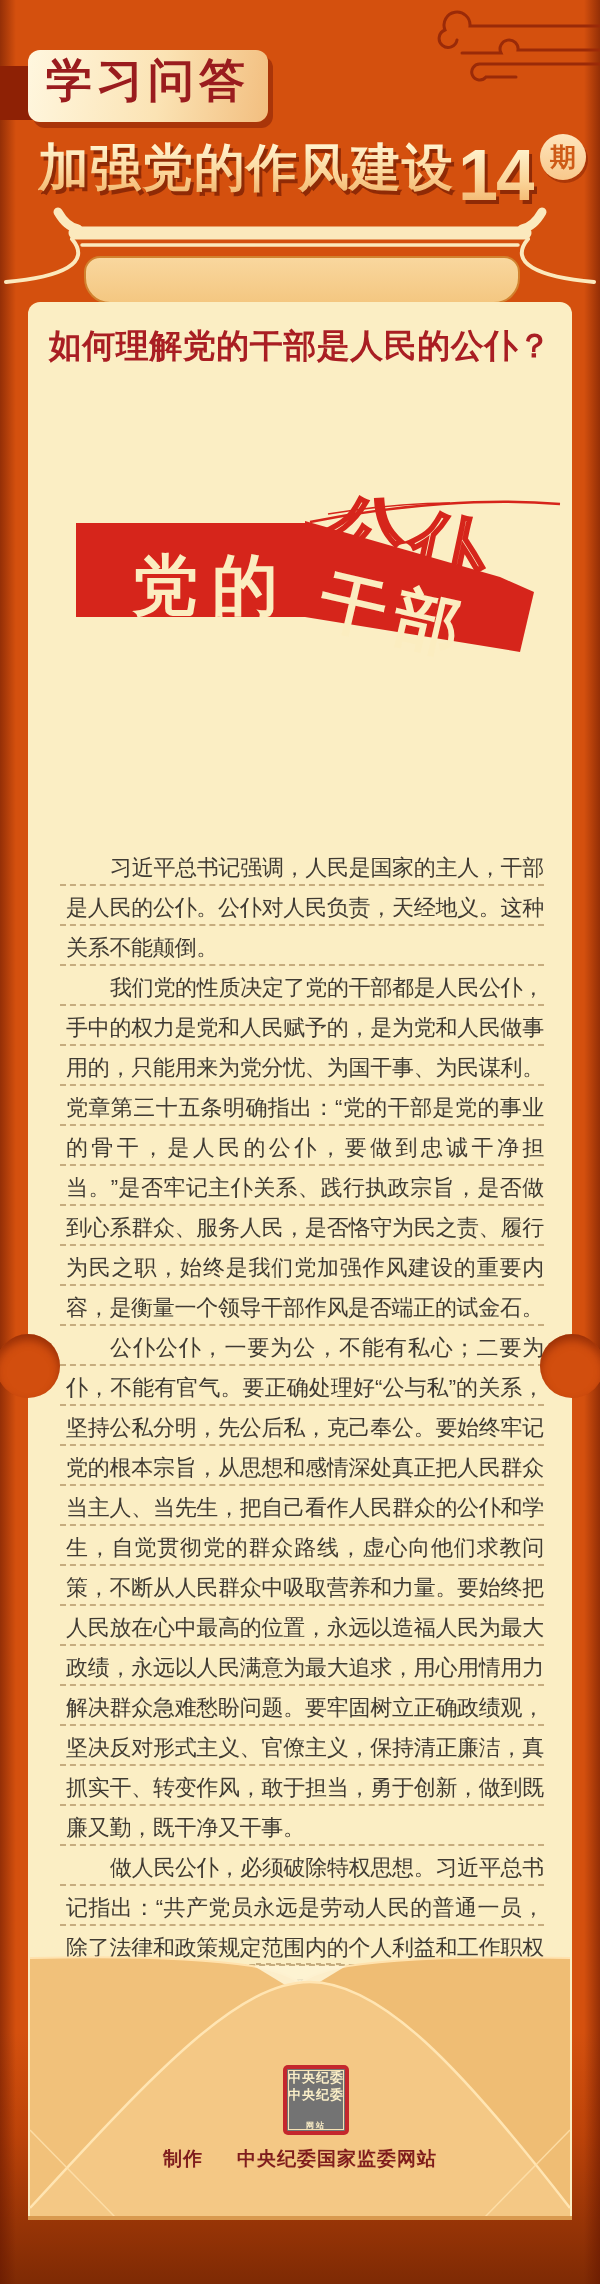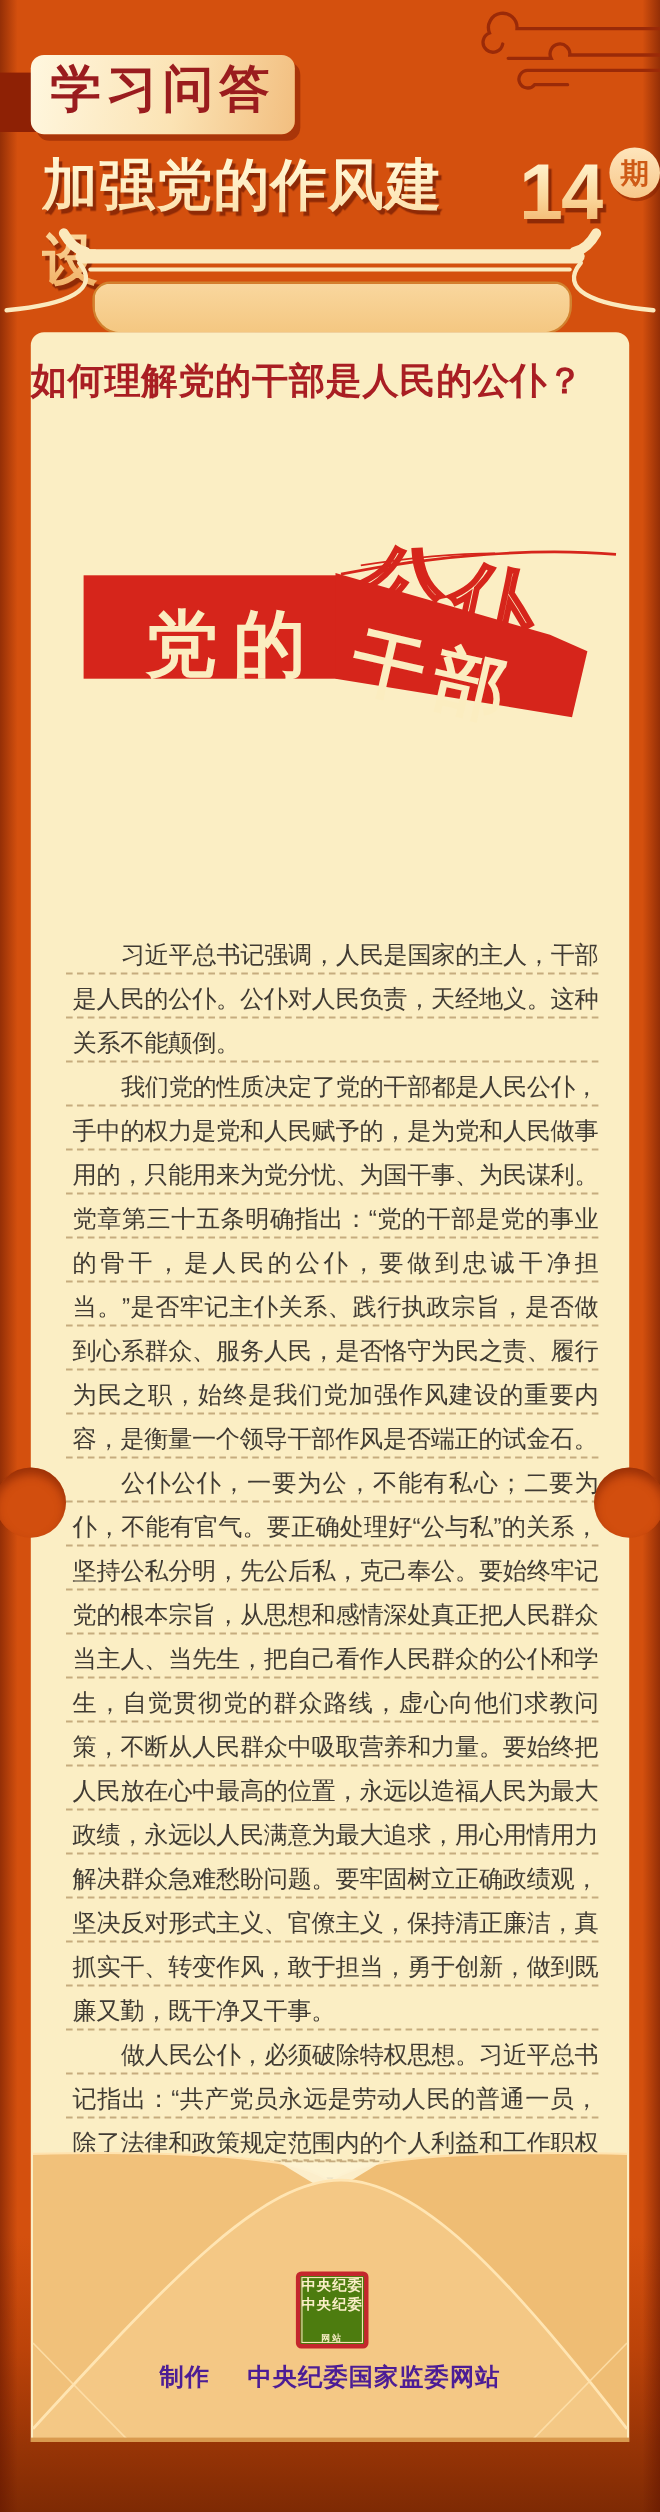--- a/index.html
+++ b/index.html
@@ -24,42 +24,42 @@
   .badge span{ font-size:46px; font-weight:900; color:#9A1C1E; letter-spacing:5px; }
   
   .title-row{ position:absolute; left:38px; top:134px; display:flex; align-items:flex-start; }
   .grad-text{
     font-weight:900;
     background:linear-gradient(180deg,#FFF4D0 15%,#FBD79C 55%,#EFA95C 100%);
     -webkit-background-clip:text; background-clip:text; color:transparent;
     filter:drop-shadow(3px 4px 0 #8F2A06);
   }
   .main-title{ font-size:51px; letter-spacing:1px; }
-  .issue-number{ font-size:72px; margin-left:18px; letter-spacing:-2px; }
+  .issue-number{ font-size:72px; margin-left:4px; letter-spacing:-2px; }
   .issue-circle{
     width:46px; height:46px; margin-left:6px; border-radius:50%;
     background:linear-gradient(180deg,#FEE5BC,#F8C88B); display:flex; align-items:center; justify-content:center;
     box-shadow:2px 3px 0 rgba(125,26,3,.45);
   }
   .issue-circle span{ font-size:26px; font-weight:900; color:#CE5A16; }
   
   .roof{ position:absolute; left:0; top:205px; width:600px; height:100px; z-index:3; }
   
   .flap-bar{
     position:absolute; left:84px; top:256px; width:436px; height:48px; z-index:1;
     background:linear-gradient(180deg,#F9D79E,#F4C781);
     border:2px solid #D2822F; border-radius:16px 16px 26px 26px;
   }
   
   .paper{
     position:absolute; left:28px; top:302px; width:544px; height:1918px; z-index:2;
     background:#FBEEC4; border-radius:12px 12px 0 0;
   }
   .question-title{
-    padding-top:22px; 
+    padding-top:22px; text-align:center;
     font-size:33px; font-weight:900; color:#A91E23; letter-spacing:0.5px;
   }
   .banner-svg{ position:absolute; left:0; top:160px; width:544px; height:240px; }
   
   .ruling{ position:absolute; left:32px; top:544px; width:484px; }
   .ruling i{ display:block; height:40px; border-bottom:2px dashed #C6AC7E; }
   .body-text{
     position:absolute; left:38px; top:546px; width:478px;
     font-size:22px; line-height:40px; color:#403B33; letter-spacing:-0.3px;
     text-align:justify;
@@ -68,32 +68,32 @@
   
   .notch{
     position:absolute; width:64px; height:64px; border-radius:50%; z-index:4;
     background:#D24E0E; box-shadow:inset 0 6px 9px rgba(100,20,0,.5);
   }
   .notch.left{ left:-4px; top:1334px; }
   .notch.right{ left:540px; top:1334px; }
   
   .envelope{ position:absolute; left:0; bottom:0; width:544px; height:460px; }
   .seal{
-    position:absolute; left:242px; top:1764px; width:64px; height:68px;
-    background:#4d7c0f; border-radius:4px; border:3px solid #C4272D;
+    position:absolute; left:256px; top:1764px; width:64px; height:68px;
+    background:#737373; border-radius:4px; border:3px solid #C4272D;
     box-shadow:0 0 0 1px #C4272D; display:flex; flex-direction:column;
     align-items:center; justify-content:center; outline:1px solid #F6E3B5; outline-offset:-5px;
   }
   .seal div{ color:#FBEFC8; font-family:"Liberation Serif", serif; font-weight:700; }
   .seal .l1,.seal .l2{ font-size:13px; letter-spacing:1px; line-height:17px; }
   .seal .l3{ font-size:8px; margin-top:17px; letter-spacing:2px; }
   .credit{
     position:absolute; left:0; top:1844px; width:100%;
     display:flex; justify-content:center; gap:34px;
-    font-size:22px; font-weight:900; color:#4c1d95; letter-spacing:1px;
+    font-size:19px; font-weight:900; color:#7f1d1d; letter-spacing:1px;
   }
 </style>
 </head>
 <body>
 
 <div class="page">
 
   <svg class="clouds" viewBox="0 0 210 95">
     <g fill="none" stroke="#9A2A08" stroke-width="3" stroke-linecap="round">
       <path d="M210,26 H80 a13,13 0 1 0 -25,4 a9,9 0 1 0 12,10"></path>

